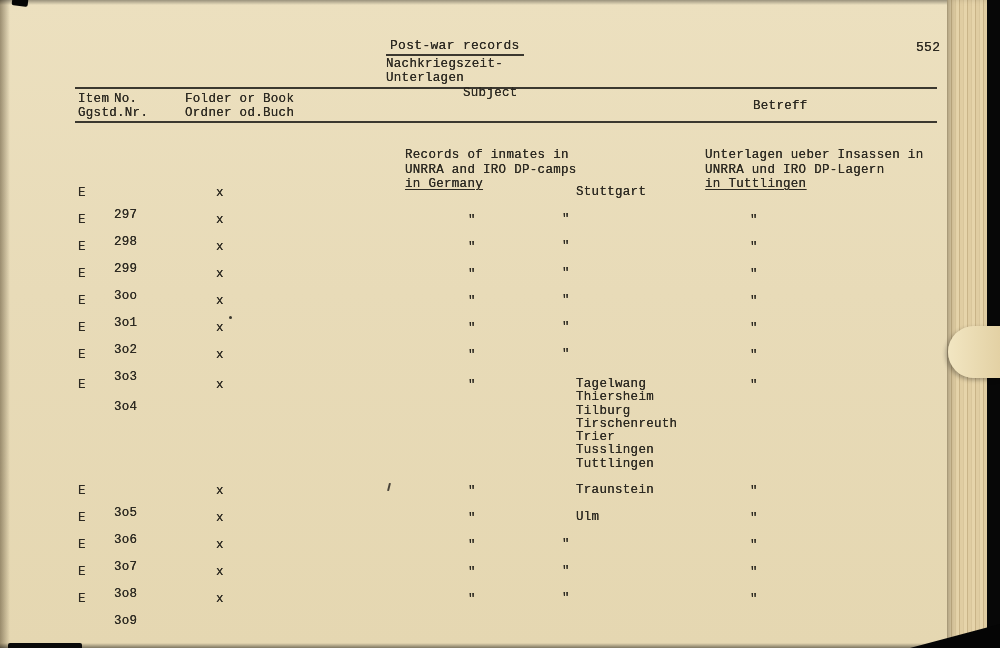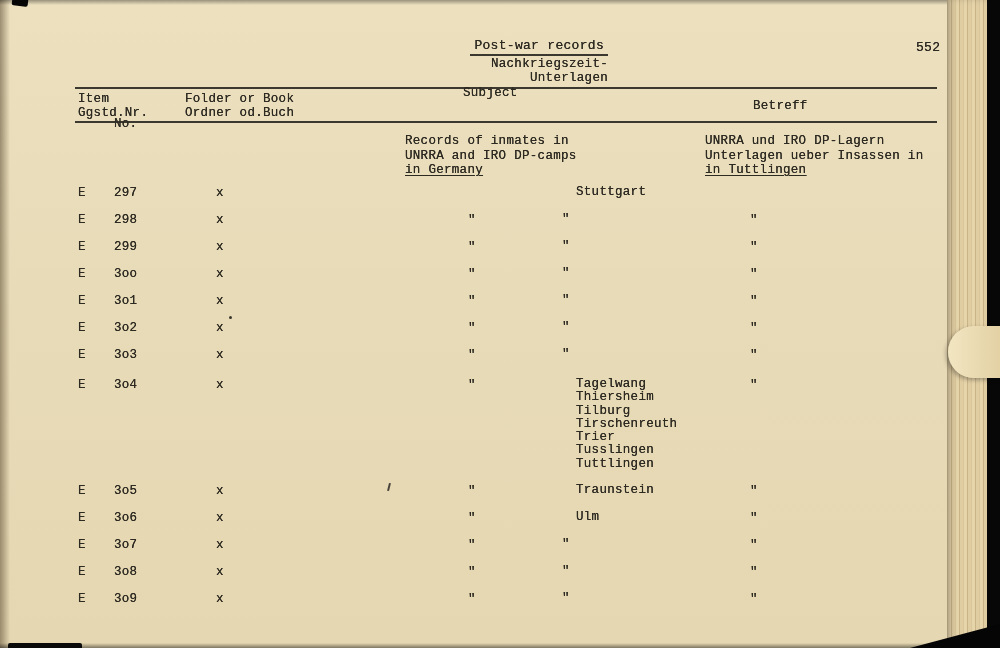--- a/index.html
+++ b/index.html
@@ -29,44 +29,44 @@
   .thumb-tab{position:absolute;right:0;top:326px;width:52px;height:52px;
     background:linear-gradient(90deg,#f2e6c2,#e3d1a4);
     border-radius:26px 0 0 26px;box-shadow:-2px 2px 4px rgba(0,0,0,.3);z-index:5;}
   .speck-dot{position:absolute;left:229px;top:316px;width:3px;height:3px;background:#3a362c;border-radius:50%;}
   .speck-slash{position:absolute;left:388px;top:483px;width:2px;height:8px;background:#49443a;transform:rotate(14deg);}
   
   .rule{position:absolute;height:2px;background:#3b382f;}
   .rule1{left:75px;top:87px;width:862px;}
   .rule2{left:75px;top:121px;width:862px;}
   
-  .title-wrap{position:absolute;left:408px;top:38px;width:200px;text-align:right;}
+  .title-wrap{position:absolute;left:386px;top:38px;width:200px;text-align:left;}
   .title-en{display:inline-block;font-size:13px;border-bottom:2px solid #3b382f;padding:0 4px 1px 4px;
     text-shadow:0 0 .6px #2d2a22;}
   .title-de{margin-top:1px;text-shadow:0 0 .5px #2d2a22;}
   .page-no{left:916px;top:40px;font-size:13px;}
   
   .h-item{left:78px;top:92px;}
-  .h-no{left:114px;top:92px;margin-top:25px;}
+  .h-no{left:114px;top:92px;}
   .h-item2{left:78px;top:106px;}
   .h-folder1{left:185px;top:92px;}
   .h-folder2{left:185px;top:106px;}
   .h-subject{left:463px;top:86px;}
   .h-betreff{left:753px;top:99px;}
   
-  .sec{position:absolute;top:134px;line-height:14.5px;}
+  .sec{position:absolute;top:148px;line-height:14.5px;}
   .sec div{text-shadow:0 0 .4px #2d2a22;white-space:pre;}
   .sec-subject{left:405px;}
   .sec-betreff{left:705px;}
   .u{text-decoration:underline;text-underline-offset:2px;}
   
   .row{position:absolute;left:0;width:100%;height:16px;}
   .c{position:absolute;white-space:pre;text-shadow:0 0 .4px #2d2a22;}
   .ci{left:78px;}
-  .cn{left:114px;}
+  .cn{left:114px;margin-top:22px;}
   .cf{left:216px;}
   .cs1{left:468px;}
   .cs2{left:576px;white-space:pre-line;line-height:13.3px;}
   .cs2.dit{left:562px;}
   .cb{left:750px;}
 </style>
 </head>
 <body>
 
 <div class="scan">
@@ -100,22 +100,22 @@
   <div class="t h-folder2">Ordner od.Buch</div>
   <div class="t h-subject">Subject</div>
   <div class="t h-betreff">Betreff</div>
 
   <div class="sec sec-subject">
     <div>Records of inmates in</div>
     <div>UNRRA and IRO DP-camps</div>
     <div class="u">in Germany</div>
   </div>
   <div class="sec sec-betreff">
+    <div>Unterlagen ueber Insassen in</div>
     <div>UNRRA und IRO DP-Lagern</div>
-    <div>Unterlagen ueber Insassen in</div>
     <div class="u">in Tuttlingen</div>
   </div>
 
   <div class="row" style="top:186px">
     <span class="c ci">E</span>
     <span class="c cn">297</span>
     <span class="c cf">x</span>
     <span class="c cs1"></span>
     <span class="c cs2">Stuttgart</span>
     <span class="c cb"></span>

